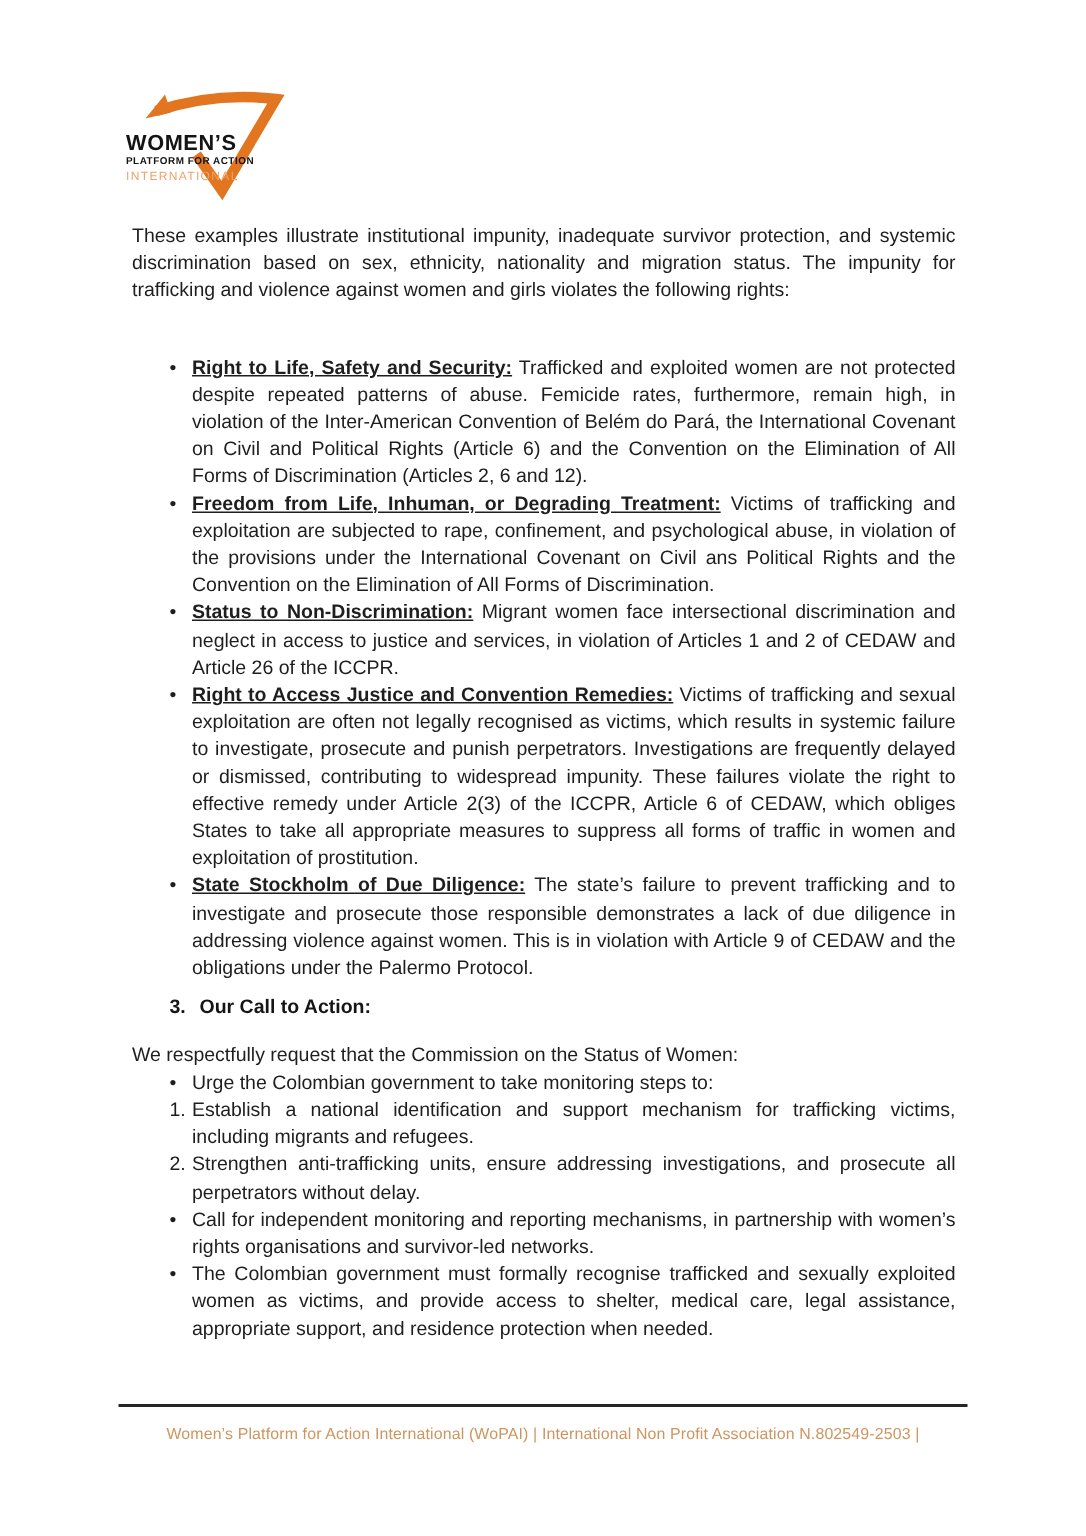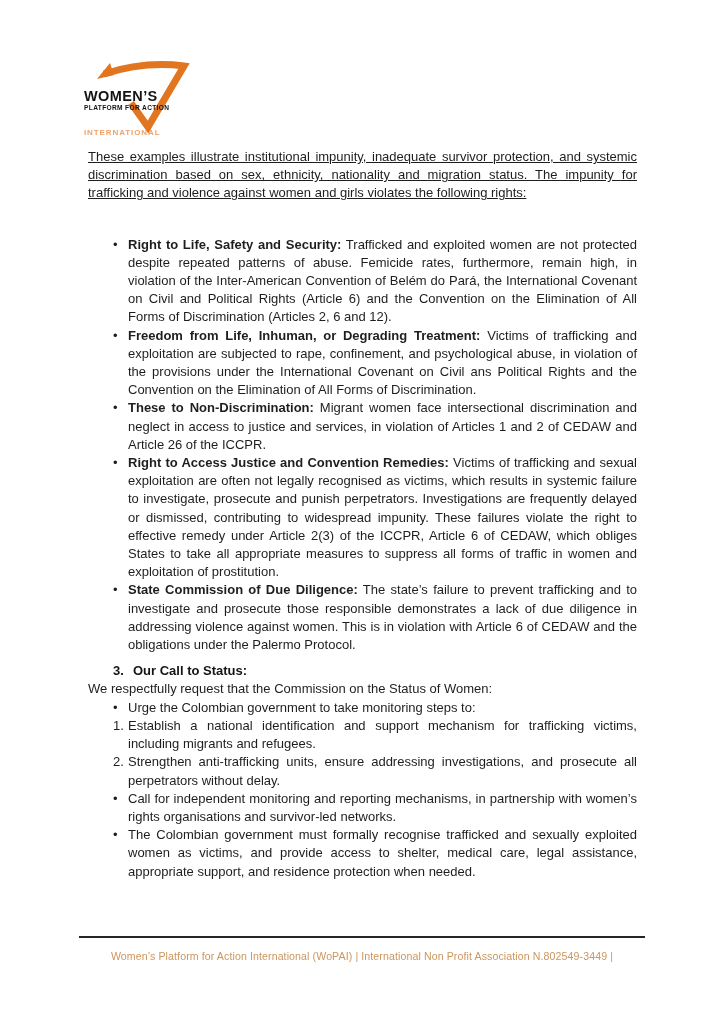--- a/index.html
+++ b/index.html
@@ -15,40 +15,40 @@
     overflow: hidden;
     border-radius: 13px;
   }
 
   
   .logo { position: absolute; left: 84px; top: 52px; width: 108px; height: 90px; }
   .logo-mark { position: absolute; left: 12px; top: 2px; width: 94px; height: 86px; }
   .logo-text { position: absolute; left: 0; top: 36px; white-space: nowrap; }
   .logo-line1 { font-weight: bold; font-size: 14.5px; letter-spacing: 0.4px; color: #141414; line-height: 16px; }
   .logo-line2 { font-weight: bold; font-size: 6.6px;  letter-spacing: 0.35px; color: #141414; line-height: 8px; }
-  .logo-line3 { font-weight: bold; font-size: 8px;    letter-spacing: 0.9px;  line-height: 11px; margin-top: 15px; }
+  .logo-line3 { font-weight: normal; font-size: 8px;    letter-spacing: 0.9px;  line-height: 11px; }
 
   
   .content { position: absolute; left: 88px; top: 148px; width: 549px; }
   .para { margin: 0; text-align: justify; }
-  .intro { margin-bottom: 33px; text-decoration: underline; }
+  .intro { margin-bottom: 33px; }
 
   ul.doc-list { list-style: none; margin: 0; padding: 0; }
   ul.doc-list li { display: flex; padding-left: 25px; }
   .marker { flex: 0 0 15px; }
   .li-body { flex: 1 1 auto; text-align: justify; }
-  .li-body b { font-weight: bold; }
+  .li-body b { font-weight: bold; text-decoration: underline; }
 
   .heading {
     display: flex; margin: 8px 0 0 25px;
     font-size: 13px; font-weight: bold; line-height: 18.2px; color: #151515;
   }
   .heading .marker { flex: 0 0 20px; }
 
-  .request { margin-top: 0; text-align: left; }
+  .request { margin-top: 14px; text-align: left; }
   .actions { margin-top: 14px; }
 
   
   .footer { position: absolute; left: 0; top: 936px; width: 724px; text-align: center; }
   .footer-rule { width: 566px; height: 0; margin: 0 auto; border-top: 2.5px solid #262626; }
   .footer-lines { margin-top: 10px; font-size: 10.6px; line-height: 17.4px; letter-spacing: 0.1px; }
 </style>
 </head>
 <body>
 
@@ -76,38 +76,38 @@
         <span class="li-body"><b>Right to Life, Safety and Security:</b>
           <span>Trafficked and exploited women are not protected despite repeated patterns of abuse. Femicide rates, furthermore, remain high, in violation of the Inter-American Convention of Belém do Pará, the International Covenant on Civil and Political Rights (Article 6) and the Convention on the Elimination of All Forms of Discrimination (Articles 2, 6 and 12).</span></span>
       </li>
       <li>
         <span class="marker">•</span>
         <span class="li-body"><b>Freedom from Life, Inhuman, or Degrading Treatment:</b>
           <span>Victims of trafficking and exploitation are subjected to rape, confinement, and psychological abuse, in violation of the provisions under the International Covenant on Civil ans Political Rights and the Convention on the Elimination of All Forms of Discrimination.</span></span>
       </li>
       <li>
         <span class="marker">•</span>
-        <span class="li-body"><b>These to Non-Discrimination:</b>
+        <span class="li-body"><b>Status to Non-Discrimination:</b>
           <span>Migrant women face intersectional discrimination and neglect in access to justice and services, in violation of Articles 1 and 2 of CEDAW and Article 26 of the ICCPR.</span></span>
       </li>
       <li>
         <span class="marker">•</span>
         <span class="li-body"><b>Right to Access Justice and Convention Remedies:</b>
           <span>Victims of trafficking and sexual exploitation are often not legally recognised as victims, which results in systemic failure to investigate, prosecute and punish perpetrators. Investigations are frequently delayed or dismissed, contributing to widespread impunity. These failures violate the right to effective remedy under Article 2(3) of the ICCPR, Article 6 of CEDAW, which obliges States to take all appropriate measures to suppress all forms of traffic in women and exploitation of prostitution.</span></span>
       </li>
       <li>
         <span class="marker">•</span>
-        <span class="li-body"><b>State Commission of Due Diligence:</b>
-          <span>The state’s failure to prevent trafficking and to investigate and prosecute those responsible demonstrates a lack of due diligence in addressing violence against women. This is in violation with Article 6 of CEDAW and the obligations under the Palermo Protocol.</span></span>
+        <span class="li-body"><b>State Stockholm of Due Diligence:</b>
+          <span>The state’s failure to prevent trafficking and to investigate and prosecute those responsible demonstrates a lack of due diligence in addressing violence against women. This is in violation with Article 9 of CEDAW and the obligations under the Palermo Protocol.</span></span>
       </li>
     </ul>
 
     <h3 class="heading">
       <span class="marker">3.</span>
-      <span>Our Call to Status:</span>
+      <span>Our Call to Action:</span>
     </h3>
 
     <p class="para request">We respectfully request that the Commission on the Status of Women:</p>
 
     <ul class="doc-list actions">
       <li>
         <span class="marker">•</span>
         <span class="li-body">Urge the Colombian government to take monitoring steps to:</span>
       </li>
       <li>
@@ -126,17 +126,17 @@
         <span class="marker">•</span>
         <span class="li-body">The Colombian government must formally recognise trafficked and sexually exploited women as victims, and provide access to shelter, medical care, legal assistance, appropriate support, and residence protection when needed.</span>
       </li>
     </ul>
 
   </main>
 
   <footer class="footer">
     <div class="footer-rule"></div>
     <div class="footer-lines" style="color:#CC965E;">
-      <div>Women’s Platform for Action International (WoPAI) | International Non Profit Association N.802549-3449 |</div>
+      <div>Women’s Platform for Action International (WoPAI) | International Non Profit Association N.802549-2503 |</div>
     </div>
   </footer>
 
 </div>
 
 </body></html>

